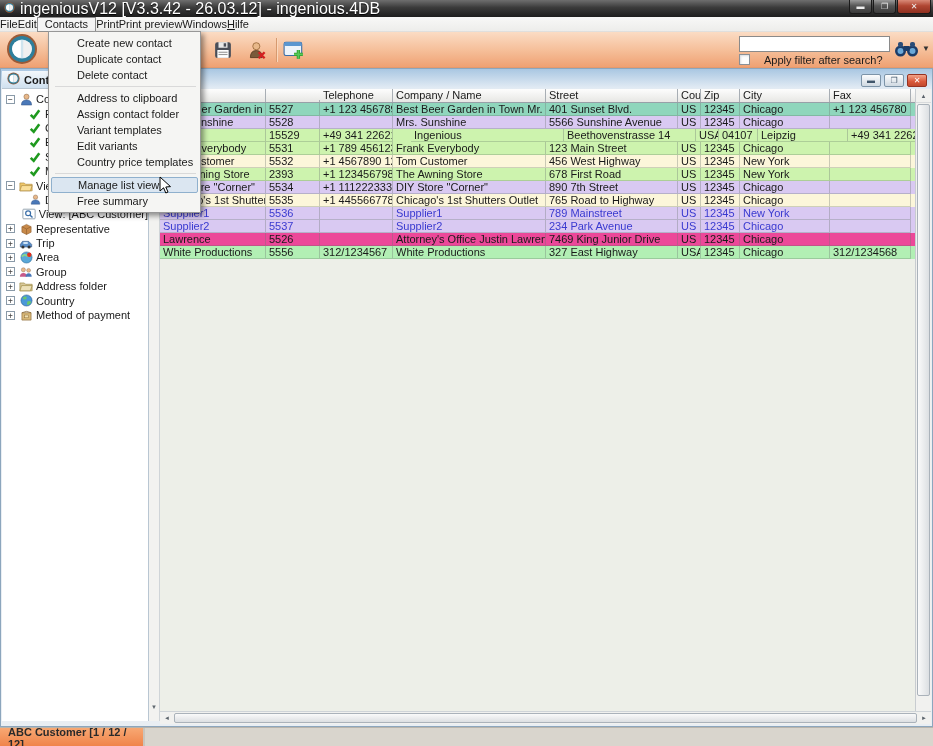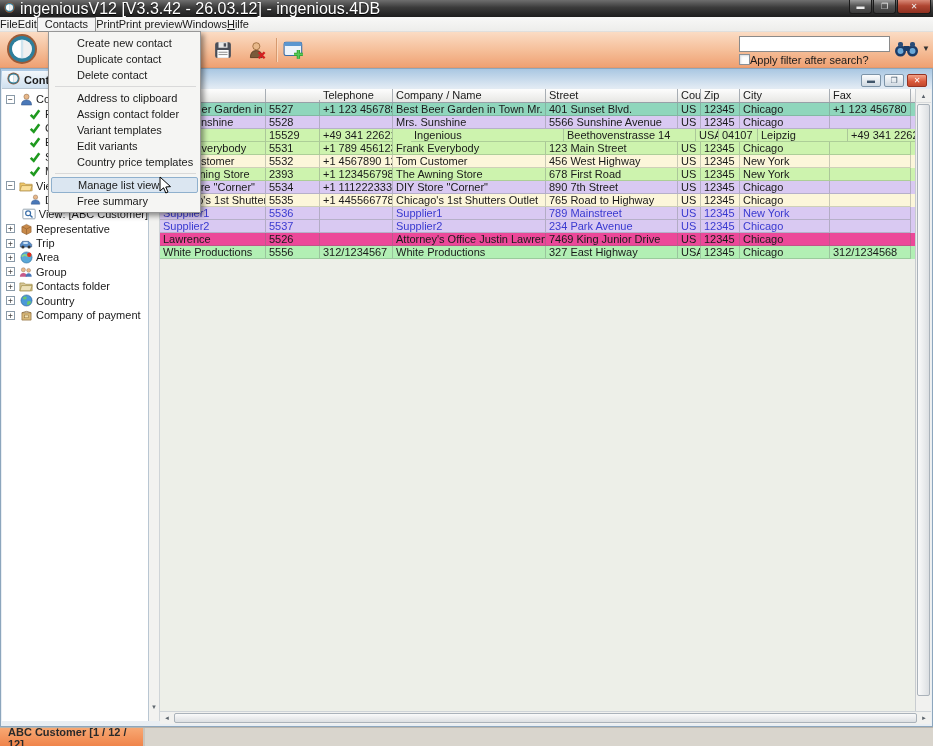--- a/index.html
+++ b/index.html
@@ -26,21 +26,21 @@
   .menubar .mitem.open { border:1px solid #8f8f8f; background:#f4f4f4; padding:0 7px; }
   .menubar .mitem u { text-decoration:underline; }
 
   
   .toolbar { position:absolute; left:0; top:32px; width:933px; height:36px;
     background:linear-gradient(#fbdcc4,#f5bd97 55%,#efa173); border-bottom:1px solid #e49a6d; }
   .tool-btn { position:absolute; top:6px; width:26px; height:26px; display:flex; align-items:center; justify-content:center; }
   .tool-sep { position:absolute; top:6px; width:1px; height:24px; background:#d79a6f; box-shadow:1px 0 0 #fbd8bd; }
   .search-box { position:absolute; left:739px; top:4px; width:151px; height:16px;
     border:1px solid #8a8a8a; background:#fff; font-size:11px; padding:0 3px; }
-  .filter-row { position:absolute; left:739px; top:22px; display:flex; align-items:flex-start; gap:0; }
+  .filter-row { position:absolute; left:739px; top:22px; display:flex; align-items:flex-start; gap:14px; }
   .cbx { width:11px; height:11px; background:#fdfdfd; border:1px solid #8a9097; box-shadow:inset 1px 1px 2px #d8dde2; }
   .binocs { position:absolute; left:894px; top:8px; }
   .caret { position:absolute; left:922px; top:12px; font-size:8px; color:#333; }
 
   
   .child { position:absolute; left:0; top:68px; width:933px; height:659px;
     background:linear-gradient(#a9c7e2,#dfe9f3 18px,#e9eef3 22px); border:1px solid #8ca6bd; }
   .child-btns { position:absolute; right:5px; top:5px; display:flex; gap:3px; }
   .cbtn { width:20px; height:13px; border:1px solid #7d94a8; border-radius:2px;
     background:linear-gradient(#fdfdfd,#cfd9e2); color:#40566b; font-size:8px;
@@ -333,21 +333,21 @@
           </div>
           <div class="titem">
             <span class="gap0"></span>
             <span class="expander">+</span>
             <span class="tico">
               <svg width="14" height="12" viewBox="0 0 16 13">
                 <path d="M1 3 h5 l1.5 1.5 H15 v7.5 H1 z" fill="#d8c89a" stroke="#98843a" stroke-width=".7"></path>
                 <path d="M3 6 h12 l-2 6 H1 z" fill="#ece0b8" stroke="#98843a" stroke-width=".7"></path>
               </svg>
             </span>
-            <span>Contacts folder</span>
+            <span>Address folder</span>
           </div>
           <div class="titem">
             <span class="gap0"></span>
             <span class="expander">+</span>
             <span class="tico">
               <svg width="13" height="13" viewBox="0 0 14 14">
                 <circle cx="7" cy="7" r="6" fill="#4a98d8" stroke="#2a5888" stroke-width=".6"></circle>
                 <path d="M3 4 q2-2 4-1 q1 2-1 3 q-3 0-3-2 M8 8 q3-1 4 1 q-1 3-4 3 q-1-2 0-4" fill="#6ac86a"></path>
               </svg>
             </span>
@@ -356,21 +356,21 @@
           <div class="titem">
             <span class="gap0"></span>
             <span class="expander">+</span>
             <span class="tico">
               <svg width="13" height="11" viewBox="0 0 14 12">
                 <path d="M2 3 h10 v8 H2 z" fill="#d8b878" stroke="#8a6a3a" stroke-width=".7"></path>
                 <path d="M2 3 q5-3 10 0" fill="none" stroke="#8a6a3a" stroke-width=".9"></path>
                 <rect x="5" y="5.5" width="4" height="3" fill="#f0e0b0" stroke="#8a6a3a" stroke-width=".5"></rect>
               </svg>
             </span>
-            <span>Company of payment</span>
+            <span>Method of payment</span>
           </div>
         </div>
     </div>
     <div class="sb-vscroll">
       <div class="arr">▼</div>
     </div>
 
     <div class="tablewrap">
       <div class="thead" id="thead">
           <div class="th" style="width: 106px;">Name</div>

